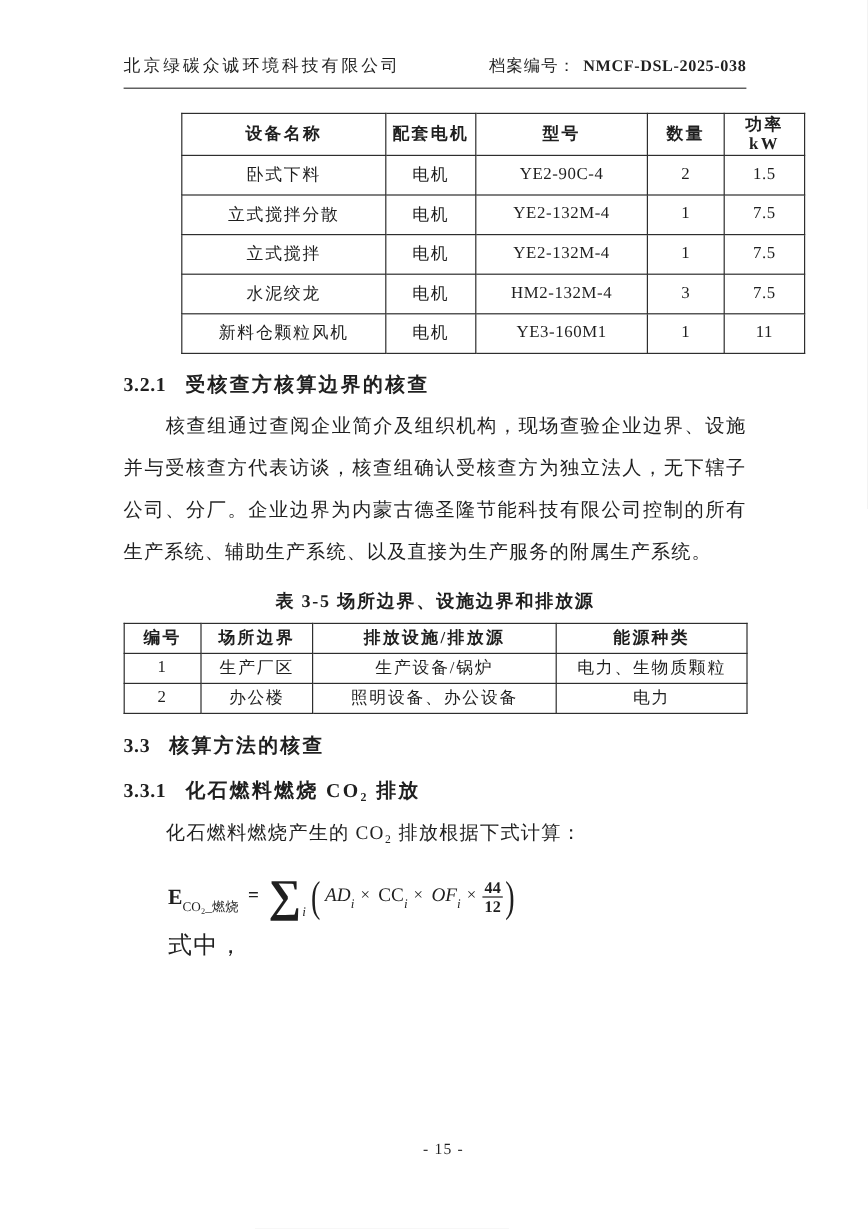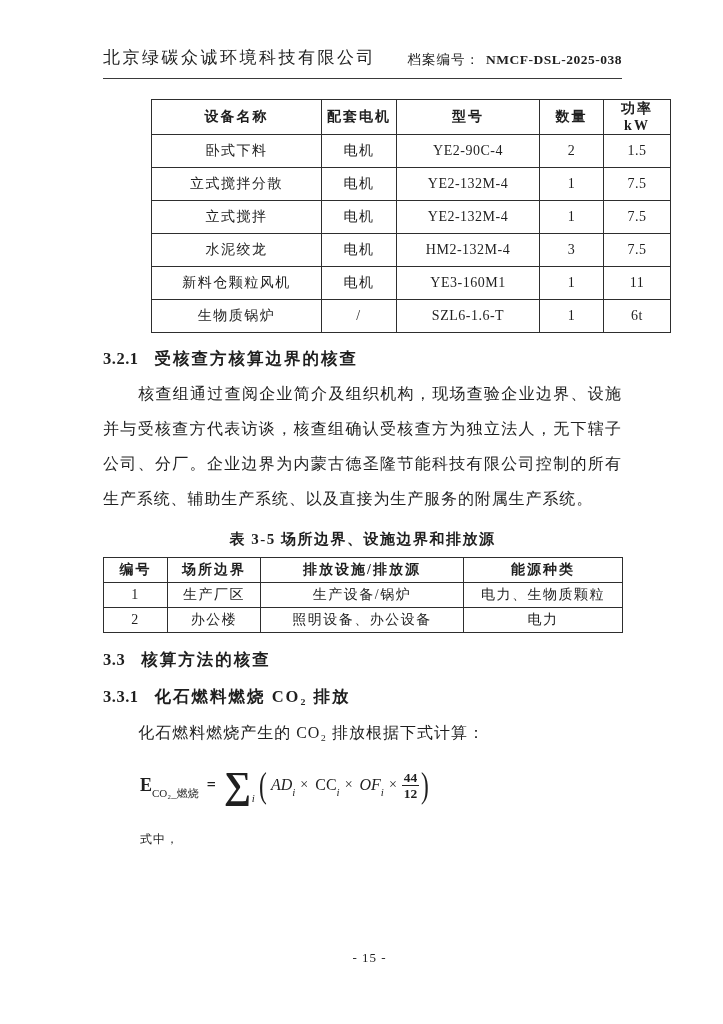--- a/index.html
+++ b/index.html
@@ -16,21 +16,21 @@
     overflow: hidden;
   }
   
   .header {
     display: flex;
     justify-content: space-between;
     align-items: flex-end;
     border-bottom: 1.5px solid #3a3a3a;
     padding-bottom: 9px;
   }
-  .company { font-size: 17px; letter-spacing: 2.5px; }
+  .company { font-size: 14px; letter-spacing: 2.5px; }
   .archive { font-size: 13.5px; letter-spacing: 1px; }
   .archive-num { font-weight: 600; letter-spacing: 0.5px; margin-left: 6px; }
   
   table { border-collapse: collapse; width: 519px; table-layout: fixed; }
   th, td {
     border: 1px solid #2e2e2e;
     text-align: center;
     vertical-align: middle;
     font-size: 14px;
     letter-spacing: 1.5px;
@@ -102,21 +102,21 @@
   .f-eq { font-size: 16px; font-weight: bold; margin: 0 8px; }
   .f-sigma-wrap { display: flex; align-items: flex-end; }
   .f-sigma { font-size: 38px; line-height: 40px; font-weight: bold; }
   .f-sigma-sub { font-size: 11px; font-style: italic; margin: 0 2px 1px 1px; }
   .f-paren { font-size: 36px; font-weight: 300; line-height: 40px; transform: scaleX(0.65); }
   .f-term { font-size: 16px; margin-left: 2px; }
   .it { font-style: italic; margin-top: 24px; }
   .f-times { font-size: 14px; margin: 0 5px; }
   .f-frac { display: inline-flex; flex-direction: column; align-items: center; font-size: 13.5px; font-weight: bold; line-height: 15px; }
   .f-den { border-top: 1px solid #1f1f1f; padding: 0 2px; }
-  .where-line { margin-top: 21px; margin-left: 37px; font-size: 12px; letter-spacing: 1px; }
+  .where-line { margin-top: 2px; margin-left: 37px; font-size: 20px; letter-spacing: 1px; }
   .definition { margin-top: 14px; font-size: 16px; display: flex; align-items: center; }
   .def-sym { font-size: 16px; }
   .def-dash { margin: 0 12px 0 14px; letter-spacing: -1px; }
   .def-text { letter-spacing: 1.5px; }
   
   .footer {
     position: absolute;
     left: 16px; right: 0; bottom: 58px;
     text-align: center;
     font-size: 13px;
@@ -176,27 +176,20 @@
       <td>HM2-132M-4</td>
       <td>3</td>
       <td>7.5</td>
     </tr>
     <tr>
       <td>新料仓颗粒风机</td>
       <td>电机</td>
       <td>YE3-160M1</td>
       <td>1</td>
       <td>11</td>
-    </tr>
-    <tr>
-      <td>生物质锅炉</td>
-      <td>/</td>
-      <td>SZL6-1.6-T</td>
-      <td>1</td>
-      <td>6t</td>
     </tr>
   </tbody>
     </table>
 
 
   <div class="h3">
     <span class="h-num">3.2.1</span><span class="h-title">受核查方核算边界的核查</span>
   </div>
 
   <div class="para">核查组通过查阅企业简介及组织机构，现场查验企业边界、设施并与受核查方代表访谈，核查组确认受核查方为独立法人，无下辖子公司、分厂。企业边界为内蒙古德圣隆节能科技有限公司控制的所有生产系统、辅助生产系统、以及直接为生产服务的附属生产系统。</div>

